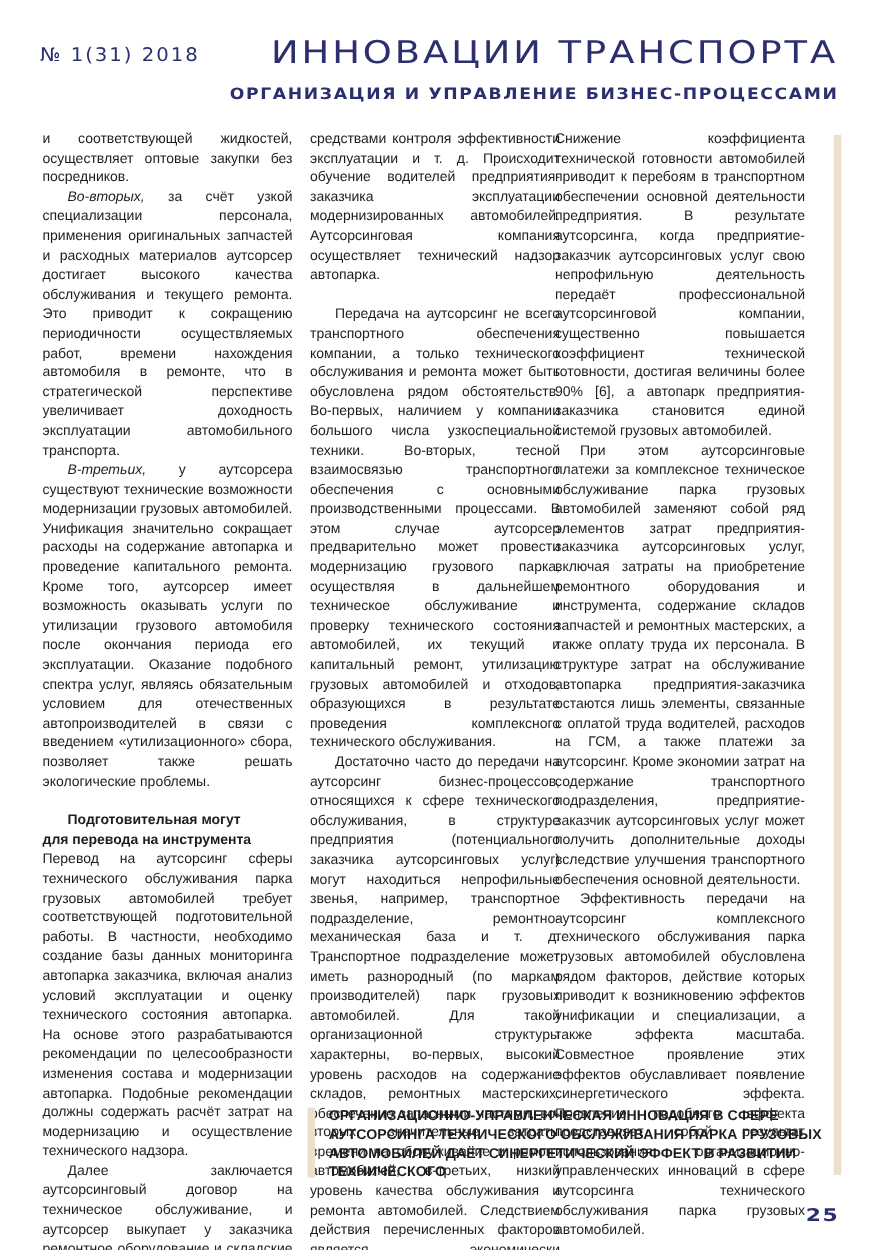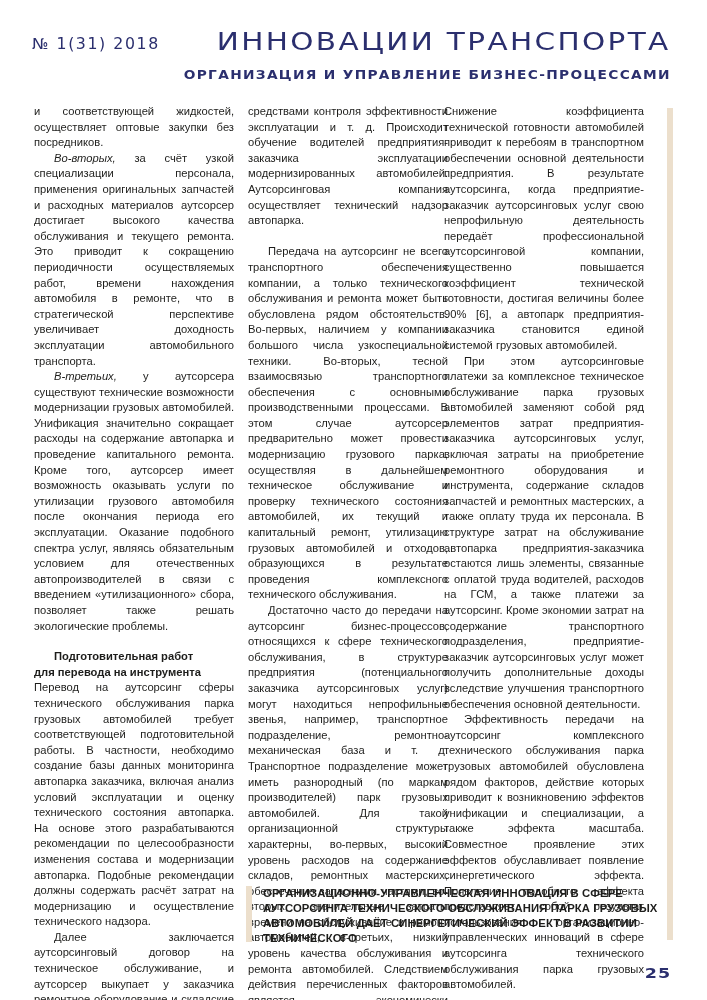--- a/index.html
+++ b/index.html
@@ -31,21 +31,21 @@
 <body>
 
 <div class="hdr-issue">№ 1(31)  2018</div>
 <div class="hdr-title">ИННОВАЦИИ ТРАНСПОРТА</div>
 <div class="hdr-sub">ОРГАНИЗАЦИЯ И УПРАВЛЕНИЕ БИЗНЕС-ПРОЦЕССАМИ</div>
 
 <div class="col col1">
   <p class="noind">и соответствующей жидкостей, осуществляет оптовые закупки без посредников.</p>
   <p><em>Во-вторых,</em><span> за счёт узкой специализации персонала, применения оригинальных запчастей и расходных материалов аутсорсер достигает высокого качества обслуживания и текущего ремонта. Это приводит к сокращению периодичности осуществляемых работ, времени нахождения автомобиля в ремонте, что в стратегической перспективе увеличивает доходность эксплуатации автомобильного транспорта.</span></p>
   <p><em>В-третьих,</em><span> у аутсорсера существуют технические возможности модернизации грузовых автомобилей. Унификация значительно сокращает расходы на содержание автопарка и проведение капитального ремонта. Кроме того, аутсорсер имеет возможность оказывать услуги по утилизации грузового автомобиля после окончания периода его эксплуатации. Оказание подобного спектра услуг, являясь обязательным условием для отечественных автопроизводителей в связи с введением «утилизационного» сбора, позволяет также решать экологические проблемы.</span></p>
-  <p class="section-head"><span>Подготовительная работ</span><br><span>для перевода на инструмента</span></p>
+  <p class="section-head"><span>Подготовительная могут</span><br><span>для перевода на инструмента</span></p>
   <p class="noind">Перевод на аутсорсинг сферы технического обслуживания парка грузовых автомобилей требует соответствующей подготовительной работы. В частности, необходимо создание базы данных мониторинга автопарка заказчика, включая анализ условий эксплуатации и оценку технического состояния автопарка. На основе этого разрабатываются рекомендации по целесообразности изменения состава и модернизации автопарка. Подобные рекомендации должны содержать расчёт затрат на модернизацию и осуществление технического надзора.</p>
   <p>Далее заключается аутсорсинговый договор на техническое обслуживание, и аутсорсер выкупает у заказчика ремонтное оборудование и складские остатки запчастей. Высвобождаемые при этом ремонтные площади могут сдаваться в аренду. Договор может предусматривать осуществление модернизации автопарка, оснащение транспортных средств</p>
 </div>
 
 <div class="col col2">
   <p class="noind">средствами контроля эффективности эксплуатации и т. д. Происходит обучение водителей предприятия-заказчика эксплуатации модернизированных автомобилей. Аутсорсинговая компания осуществляет технический надзор автопарка.</p>
   <div class="gap"></div>
   <p>Передача на аутсорсинг не всего транспортного обеспечения компании, а только технического обслуживания и ремонта может быть обусловлена рядом обстоятельств. Во-первых, наличием у компании большого числа узкоспециальной техники. Во-вторых, тесной взаимосвязью транспортного обеспечения с основными производственными процессами. В этом случае аутсорсер предварительно может провести модернизацию грузового парка, осуществляя в дальнейшем техническое обслуживание и проверку технического состояния автомобилей, их текущий и капитальный ремонт, утилизацию грузовых автомобилей и отходов, образующихся в результате проведения комплексного технического обслуживания.</p>
   <p>Достаточно часто до передачи на аутсорсинг бизнес-процессов, относящихся к сфере технического обслуживания, в структуре предприятия (потенциального заказчика аутсорсинговых услуг) могут находиться непрофильные звенья, например, транспортное подразделение, ремонтно-механическая база и т. д. Транспортное подразделение может иметь разнородный (по маркам производителей) парк грузовых автомобилей. Для такой организационной структуры характерны, во-первых, высокий уровень расходов на содержание складов, ремонтных мастерских, обеспечение запасными частями, во-вторых, значительные затраты времени на обслуживание и ремонт автомобилей, в-третьих, низкий уровень качества обслуживания и ремонта автомобилей. Следствием действия перечисленных факторов является экономически необоснованный рост затрат на содержание автопарка.</p>
 </div>

